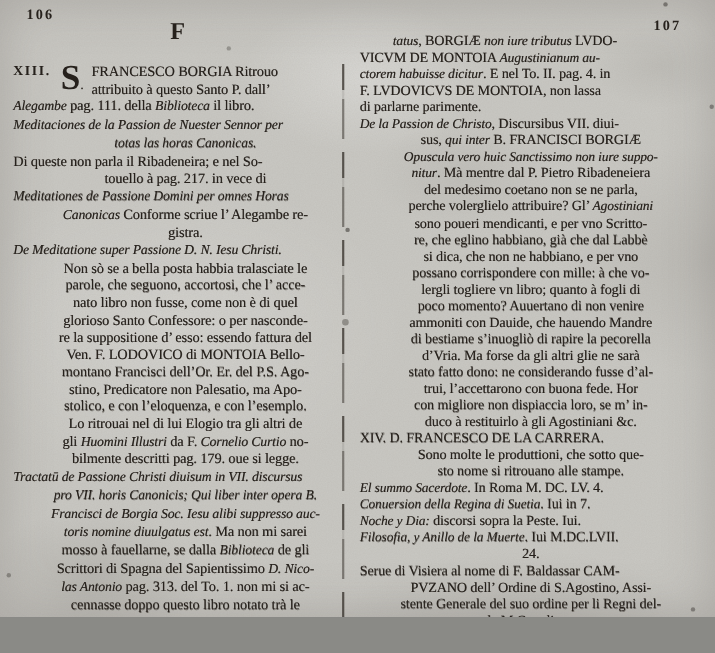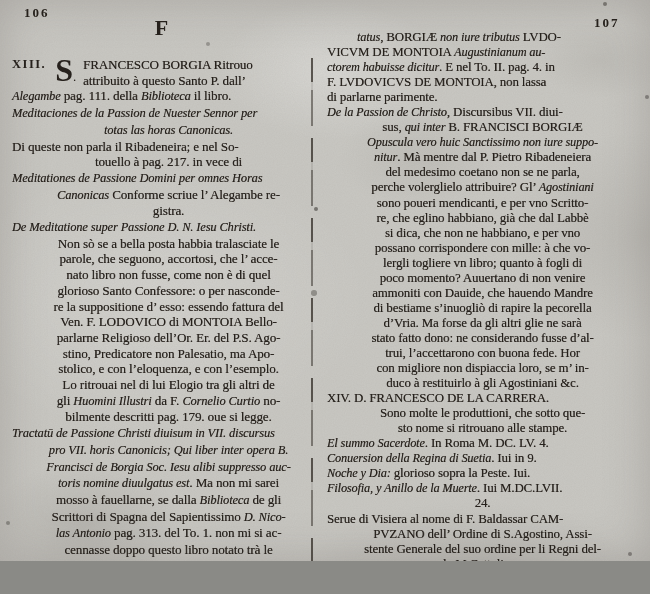--- a/index.html
+++ b/index.html
@@ -102,21 +102,21 @@
         <div class="line ind"><span class="ro">gistra.</span></div>
       </div>
       <div class="block">
         <div class="line"><span class="it">De Meditatione super Passione D. N. Iesu Christi.</span></div>
         <div class="line ind"><span class="ro">Non sò se a bella posta habbia tralasciate le</span></div>
         <div class="line ind"><span class="ro">parole, che seguono, accortosi, che l’ acce-</span></div>
         <div class="line ind"><span class="ro">nato libro non fusse, come non è di quel</span></div>
         <div class="line ind"><span class="ro">glorioso Santo Confessore: o per nasconde-</span></div>
         <div class="line ind"><span class="ro">re la suppositione d’ esso: essendo fattura del</span></div>
         <div class="line ind"><span class="ro">Ven. F. LODOVICO di MONTOIA Bello-</span></div>
-        <div class="line ind"><span class="ro">parlarne Religioso dell’Or. Er. del P.S. Ago-</span></div>
+        <div class="line ind"><span class="ro">montano Francisci dell’Or. Er. del P.S. Ago-</span></div>
         <div class="line ind"><span class="ro">stino, Predicatore non Palesatio, ma Apo-</span></div>
         <div class="line ind"><span class="ro">stolico, e con l’eloquenza, e con l’esemplo.</span></div>
         <div class="line ind"><span class="ro">Lo ritrouai nel di lui Elogio tra gli altri de</span></div>
         <div class="line ind"><span class="ro">gli </span><span class="it">Huomini Illustri</span><span class="ro"> da F. </span><span class="it">Cornelio Curtio</span><span class="ro"> no-</span></div>
         <div class="line ind"><span class="ro">bilmente descritti pag. 179. oue si legge.</span></div>
       </div>
       <div class="block">
         <div class="line"><span class="it">Tractatū de Passione Christi diuisum in VII. discursus</span></div>
         <div class="line ind"><span class="it">pro VII. horis Canonicis; Qui liber inter opera B.</span></div>
         <div class="line ind"><span class="it">Francisci de Borgia Soc. Iesu alibi suppresso auc-</span></div>
@@ -159,22 +159,22 @@
         <div class="line ind"><span class="ro">con migliore non dispiaccia loro, se m’ in-</span></div>
         <div class="line ind"><span class="ro">duco à restituirlo à gli Agostiniani &amp;c.</span></div>
       </div>
       <div class="block">
         <div class="line"><span class="ro">XIV. D. FRANCESCO DE LA CARRERA.</span></div>
         <div class="line ind"><span class="ro">Sono molte le produttioni, che sotto que-</span></div>
         <div class="line ind"><span class="ro">sto nome si ritrouano alle stampe.</span></div>
       </div>
       <div class="block">
         <div class="line"><span class="it">El summo Sacerdote</span><span class="ro">. In Roma M. DC. LV. 4.</span></div>
-        <div class="line"><span class="it">Conuersion della Regina di Suetia</span><span class="ro">. Iui in 9.</span></div>
-        <div class="line"><span class="it">Noche y Dia:</span><span class="ro"> glorioso sopra la Peste. Iui.</span></div>
+        <div class="line"><span class="it">Conuersion della Regina di Suetia</span><span class="ro">. Iui in 7.</span></div>
+        <div class="line"><span class="it">Noche y Dia:</span><span class="ro"> discorsi sopra la Peste. Iui.</span></div>
         <div class="line"><span class="it">Filosofia, y Anillo de la Muerte</span><span class="ro">. Iui M.DC.LVII.</span></div>
         <div class="line ind"><span class="ro">24.</span></div>
       </div>
       <div class="block">
         <div class="line"><span class="ro">Serue di Visiera al nome di F. Baldassar CAM-</span></div>
         <div class="line ind"><span class="ro">PVZANO dell’ Ordine di S.Agostino, Assi-</span></div>
         <div class="line ind"><span class="ro">stente Generale del suo ordine per li Regni del-</span></div>
         <div class="line ind p3">
           <span><span class="ro">la M.Cattolica.</span></span>
           <span><span class="ro">E 6</span></span>

